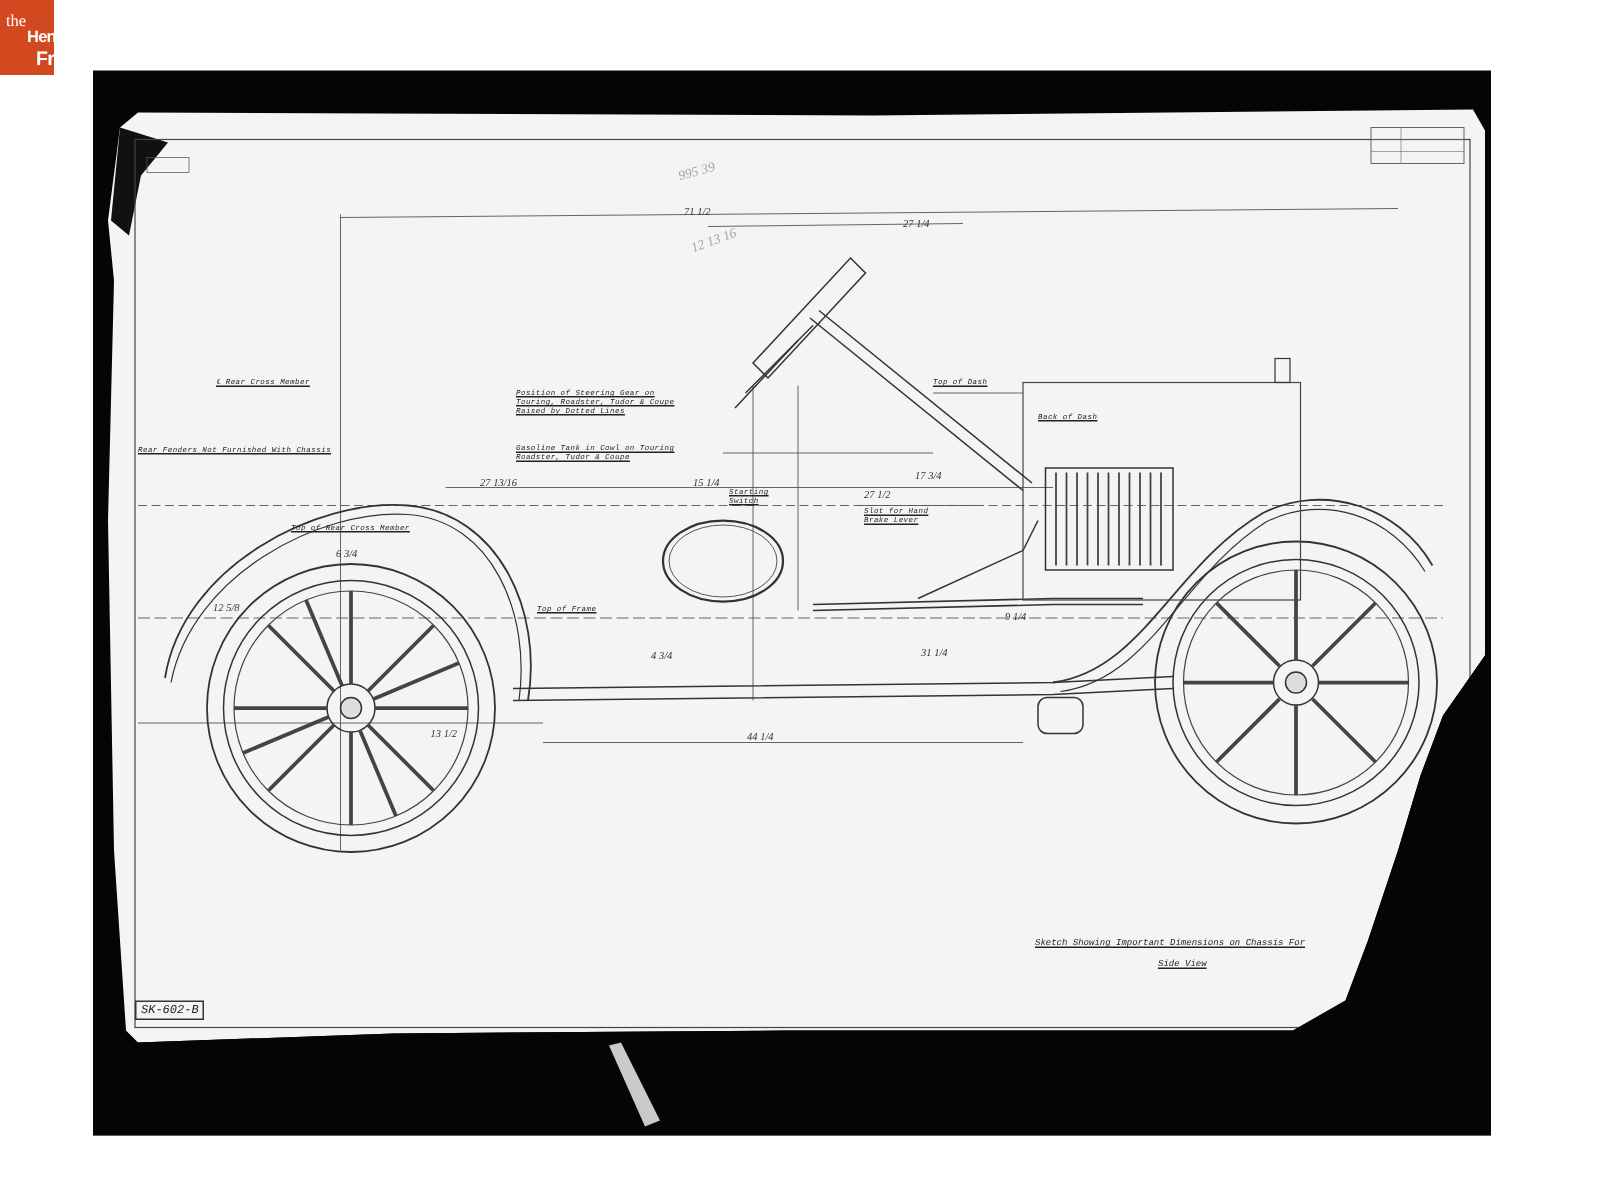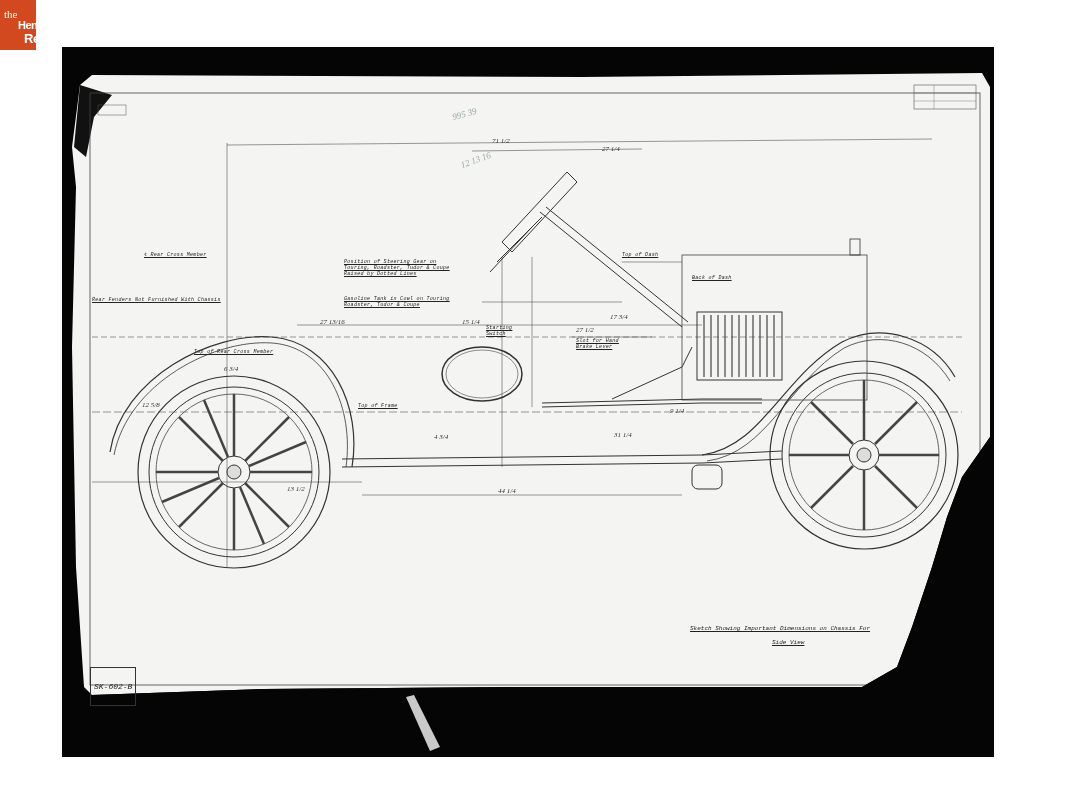--- a/index.html
+++ b/index.html
@@ -6,30 +6,30 @@
     body { width: 1067px; height: 800px; background: #ffffff; position: relative; overflow: hidden; font-family: "Liberation Sans", sans-serif; }
     .logo { position: absolute; left: 0; top: 0; width: 36px; height: 50px; background: #d2491f; color: #fff; }
     .logo .the { position: absolute; left: 4px; top: 8px; font-size: 11px; font-family: "Liberation Serif", serif; }
     .logo .henry { position: absolute; left: 18px; top: 19px; font-size: 11px; font-weight: bold; font-family: "Liberation Sans Narrow", "Liberation Sans", sans-serif; letter-spacing: -0.5px; text-align: center; }
     .logo .ford { position: absolute; left: 24px; top: 31px; font-size: 13px; font-weight: bold; letter-spacing: -0.5px; }
     .photo { position: absolute; left: 62px; top: 47px; width: 932px; height: 710px; background: #050505; }
     .sheet { position: absolute; left: 0; top: 0; width: 100%; height: 100%; }
     .lbl { position: absolute; font-family: "Liberation Mono", monospace; font-size: 5px; color: #222; font-style: italic; letter-spacing: 0.3px; white-space: nowrap; text-decoration: underline; }
     .dim { position: absolute; font-family: "Liberation Serif", serif; font-size: 7px; color: #333; font-style: italic; white-space: nowrap; }
     .title-block { position: absolute; font-family: "Liberation Mono", monospace; font-size: 6px; color: #222; font-style: italic; white-space: nowrap; }
-    .drawing-no { position: absolute; left: 28px; top: 620px; border: 1px solid #333; padding: 14px 3px; font-family: "Liberation Mono", monospace; font-size: 8px; color: #222; font-style: italic; }
+    .drawing-no { position: absolute; left: 28px; top: 620px; border: 1px solid #333; padding: 1px 3px; font-family: "Liberation Mono", monospace; font-size: 8px; color: #222; font-style: italic; }
     .pencil { position: absolute; font-family: "Liberation Serif", serif; font-style: italic; color: #9aa; font-size: 9px; }
   </style>
 </head>
 <body>
 
 <div class="logo">
   <span class="the">the</span>
   <span class="henry">Henry</span>
-  <span class="ford">Rear</span>
+  <span class="ford">Frame</span>
 </div>
 
 <div class="photo">
   <svg class="sheet" viewBox="0 0 932 710">
 
     <path d="M18,38 L30,28 L520,30 L920,26 L928,40 L928,390 L900,430 L885,470 L870,520 L850,580 L835,620 L800,640 L620,640 L460,640 L200,642 L30,648 L22,640 L14,520 L10,300 L14,140 L10,100 Z" fill="#f4f4f2"></path>
 
     <path d="M18,38 L50,48 L32,70 L24,110 L12,100 Z" fill="#111"></path>
 
     <rect x="28" y="46" width="890" height="592" fill="none" stroke="#444" stroke-width="0.8"></rect>
@@ -150,21 +150,21 @@
   <span class="lbl" style="left:30px;top:250px;">Rear Fenders Not Furnished With Chassis</span>
   <span class="lbl" style="left:282px;top:212px;width:110px;white-space:normal;">Position of Steering Gear on Touring, Roadster, Tudor &amp; Coupe Raised by Dotted Lines</span>
   <span class="lbl" style="left:282px;top:249px;width:110px;white-space:normal;">Gasoline Tank in Cowl on Touring Roadster, Tudor &amp; Coupe</span>
   <span class="lbl" style="left:424px;top:278px;width:28px;white-space:normal;">Starting Switch</span>
   <span class="lbl" style="left:514px;top:291px;width:44px;white-space:normal;">Slot for Hand Brake Lever</span>
   <span class="lbl" style="left:560px;top:205px;">Top of Dash</span>
   <span class="lbl" style="left:630px;top:228px;">Back of Dash</span>
   <span class="lbl" style="left:132px;top:302px;">Top of Rear Cross Member</span>
   <span class="lbl" style="left:296px;top:356px;">Top of Frame</span>
 
-  <span class="dim" style="left:394px;top:90px;margin-left:36px;">71 1/2</span>
+  <span class="dim" style="left:394px;top:90px;">71 1/2</span>
   <span class="dim" style="left:540px;top:98px;">27 1/4</span>
   <span class="dim" style="left:258px;top:271px;">27 13/16</span>
   <span class="dim" style="left:400px;top:271px;">15 1/4</span>
   <span class="dim" style="left:436px;top:440px;">44 1/4</span>
   <span class="dim" style="left:162px;top:318px;">6 3/4</span>
   <span class="dim" style="left:225px;top:438px;">13 1/2</span>
   <span class="dim" style="left:80px;top:354px;">12 5/8</span>
   <span class="dim" style="left:514px;top:250px;margin-top:29px;">27 1/2</span>
   <span class="dim" style="left:548px;top:266px;">17 3/4</span>
   <span class="dim" style="left:552px;top:384px;">31 1/4</span>

